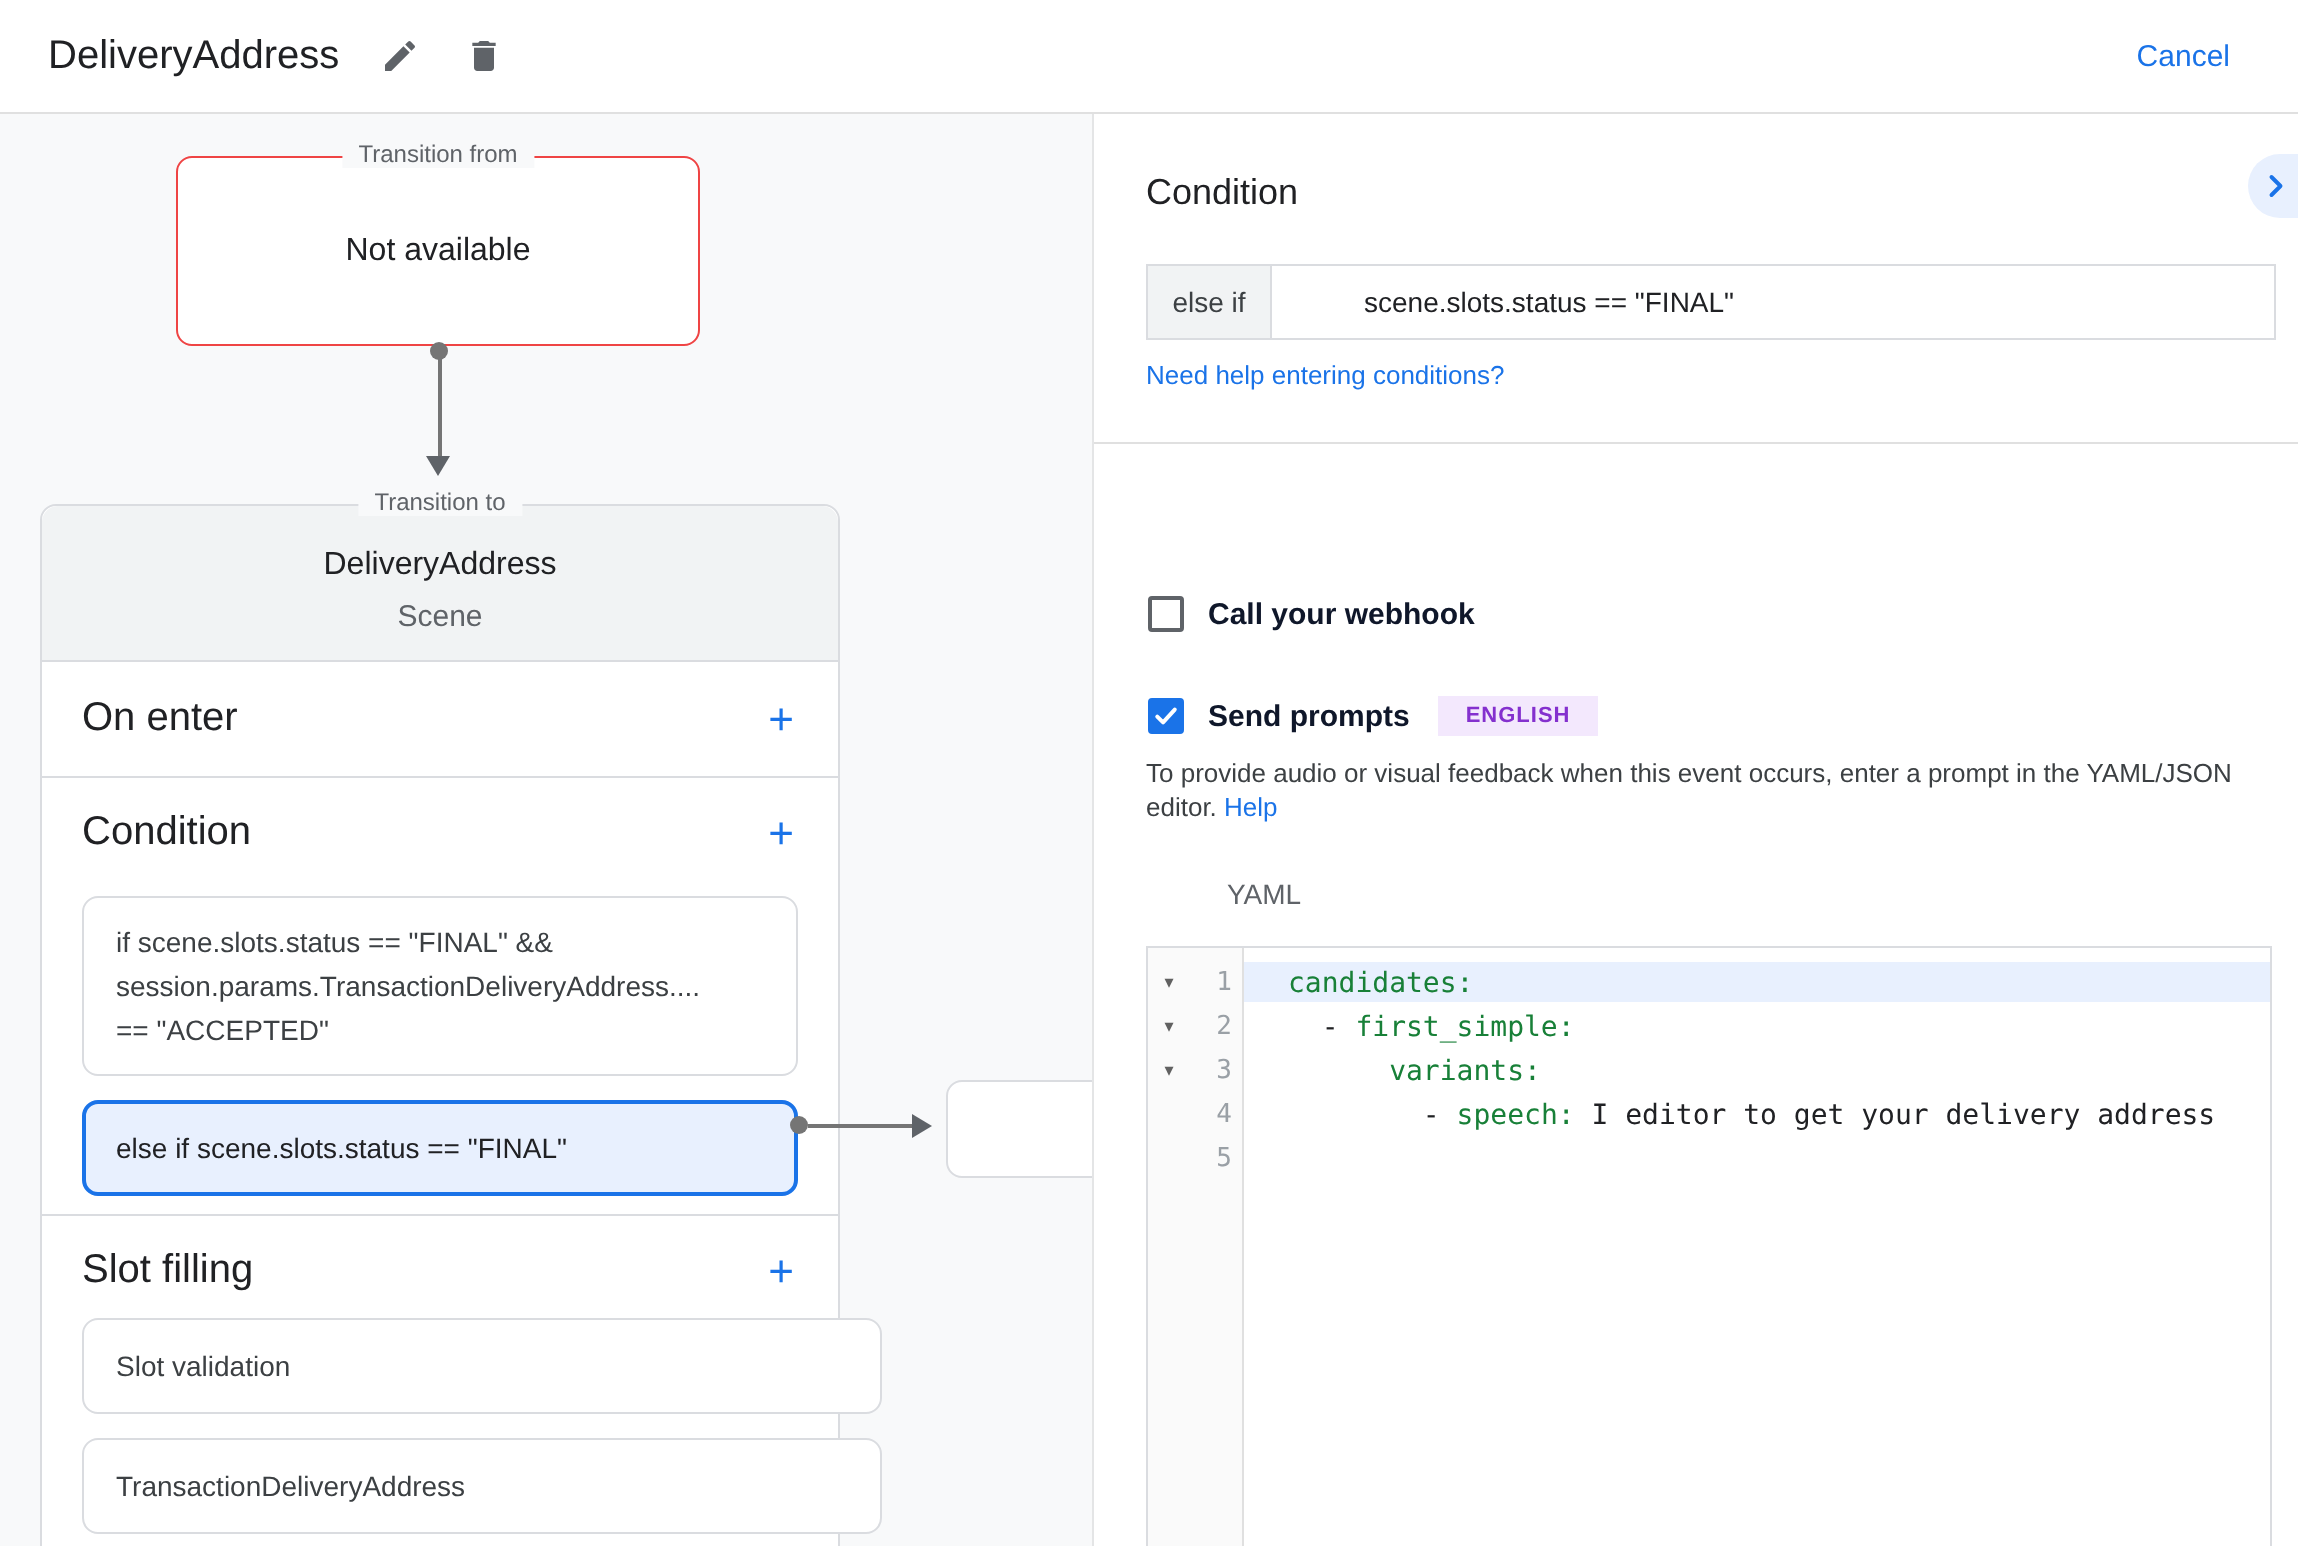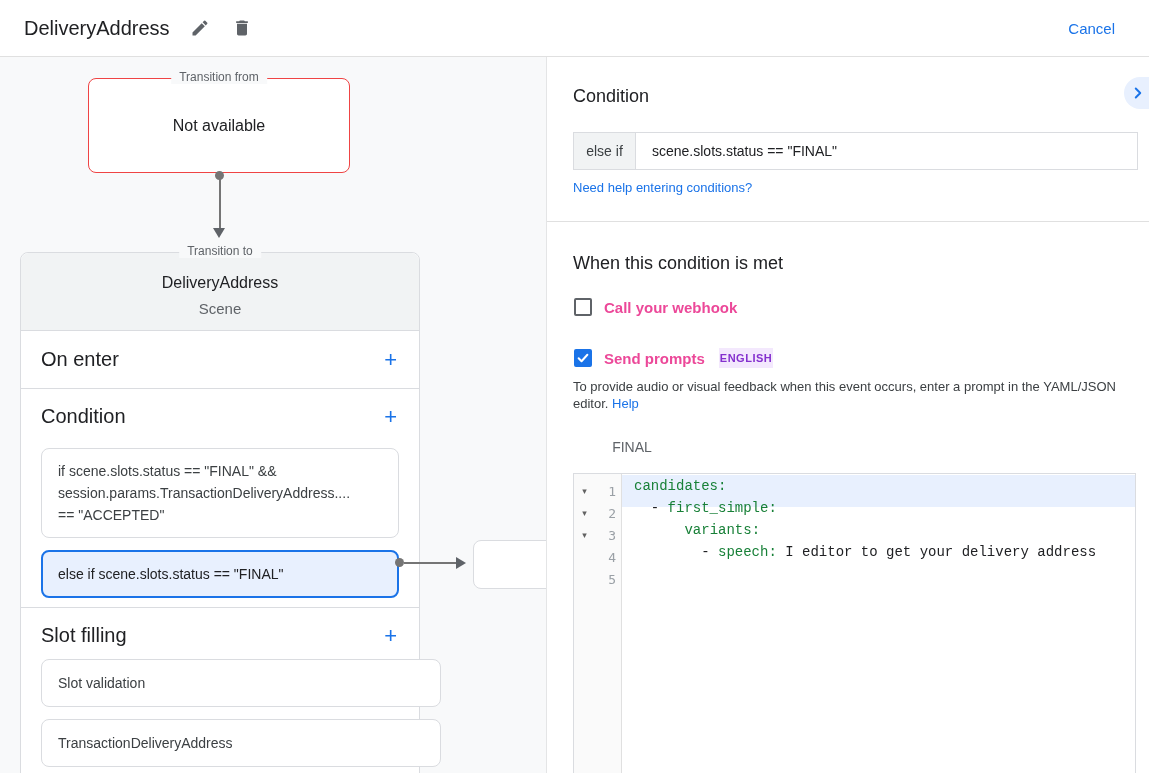--- a/index.html
+++ b/index.html
@@ -75,60 +75,60 @@
 
   
   .panel { position:absolute; left:546px; top:57px; width:603px; height:716px; background:#fff;
     border-left:1px solid #e4e5e6; }
   .panel-title { position:absolute; left:26px; top:29px; font-size:18px; color:#202124; }
   .collapse-btn { position:absolute; right:0; top:20px; width:25px; height:32px;
     background:#e8f0fe; border-radius:16px 0 0 16px; display:flex; align-items:center;
     justify-content:flex-end; padding-right:2px; cursor:pointer; }
 
   .cond-input { position:absolute; left:26px; top:75px; width:565px; height:38px;
-    border:1px solid #dadce0; display:flex; }
+    border:1px solid #dadce0; display:flex;gap:30px; }
   .cond-prefix { width:62px; background:#f1f3f4; border-right:1px solid #dadce0; font-size:14px;
     color:#3c4043; display:flex; align-items:center; justify-content:center; }
   .cond-value { flex:1; font-size:14px; color:#202124; display:flex; align-items:center;
     padding-left:16px; }
   .help-link { position:absolute; left:26px; top:123px; font-size:13px; color:#1a73e8;
     cursor:pointer; }
   .divider { position:absolute; left:0; top:164px; width:603px; height:1px; background:#e0e0e0; }
 
   .section-title { position:absolute; left:26px; top:196px; font-size:18px; color:#202124; }
   .check-row { position:absolute; left:27px; display:flex; align-items:center; }
   .checkbox { width:18px; height:18px; border:2px solid #5f6368; border-radius:2px;
     background:#fff; cursor:pointer; flex:none; }
   .checkbox.checked { border-color:#1a73e8; background:#1a73e8; display:flex;
     align-items:center; justify-content:center; }
-  .check-label { font-size:15px; font-weight:700; color:#ec4899; margin-left:12px; }
+  .check-label { font-size:15px; font-weight:700; color:#0f172a; margin-left:12px; }
   .badge { margin-left:14px; background:#f3e8fd; color:#8430ce; font-size:11px; font-weight:700;
-    letter-spacing:0.5px; padding:4px 1px; border-radius:0;text-align:right; }
+    letter-spacing:0.5px; padding:4px 14px; border-radius:0;text-align:right; }
 
   .desc { position:absolute; left:26px; top:321px; width:556px; font-size:13px; color:#3c4043;
     line-height:17px; }
   .desc a { color:#1a73e8; text-decoration:none; cursor:pointer; }
 
   .tabs { position:absolute; left:26px; top:373px; display:flex; }
   .tab { width:118px; height:33px; display:flex; align-items:center; justify-content:center;
     font-size:14px; font-weight:500; color:#5f6368; cursor:pointer; }
   .tab.active { background:#e8f0fe; color:#1a73e8; }
 
   .editor { position:absolute; left:26px; top:416px; width:563px; height:300px;
     border:1px solid #dadce0; border-bottom:none; overflow:hidden; }
   .gutter-bg { position:absolute; left:0; top:0; bottom:0; width:48px; background:#fafafa;
     border-right:1px solid #e0e0e0; }
   .lines { position:relative; padding-top:6px; }
   .cm-line { display:flex; height:22px; align-items:center;
     font-family:"DejaVu Sans Mono", monospace; }
   .fold { width:21px; text-align:center; font-size:9px; color:#616161;
     font-family:"Liberation Sans", sans-serif; cursor:pointer; }
   .lnum { width:27px; text-align:right; padding-right:6px; font-size:13px; color:#9aa0a6; }
-  .codecell { flex:1; font-size:14px; white-space:pre; padding-left:12px; height:32px;
-    line-height:22px;font-family:Liberation Mono, monospace; }
+  .codecell { flex:1; font-size:14px; white-space:pre; padding-left:22px; height:20px;
+    line-height:22px; }
   .cm-line.hl .codecell { background:#e8f0fe; }
   .tok-key { color:#188038; }
   .tok-plain { color:#202124; }
 </style>
 </head>
 <body>
 
 <div class="topbar">
   <span class="topbar-title">DeliveryAddress</span>
   <span class="icon-btn">
@@ -213,41 +213,40 @@
   </div>
 
   <div class="cond-input">
     <div class="cond-prefix">else if</div>
     <div class="cond-value">scene.slots.status == "FINAL"</div>
   </div>
   <span class="help-link">Need help entering conditions?</span>
 
   <div class="divider"></div>
 
-  <span class="section-title">When this condition is met</span>
 
   <div class="check-row" style="top:241px;">
     <div class="checkbox"></div>
     <span class="check-label">Call your webhook</span>
   </div>
 
   <div class="check-row" style="top:291px;">
     <div class="checkbox checked">
       <svg width="14" height="14" viewBox="0 0 24 24" fill="none" stroke="#fff" stroke-width="3.4" stroke-linecap="round" stroke-linejoin="round">
           <path d="M4.5 12.5l5 5 10-11"></path>
         </svg>
     </div>
     <span class="check-label">Send prompts</span>
     <span class="badge">ENGLISH</span>
   </div>
 
   <p class="desc"><span>To provide audio or visual feedback when this event occurs, enter a prompt in the YAML/JSON editor.</span> <a>Help</a></p>
 
   <div class="tabs">
-    <div class="tab">FINAL</div>
+    <div class="tab">YAML</div>
   </div>
 
   <div class="editor">
     <div class="gutter-bg"></div>
     <div class="lines">
         <div class="cm-line hl">
           <span class="fold">▾</span>
           <span class="lnum">1</span>
           <span class="codecell"><span class="tok-key">candidates:</span></span>
         </div>

